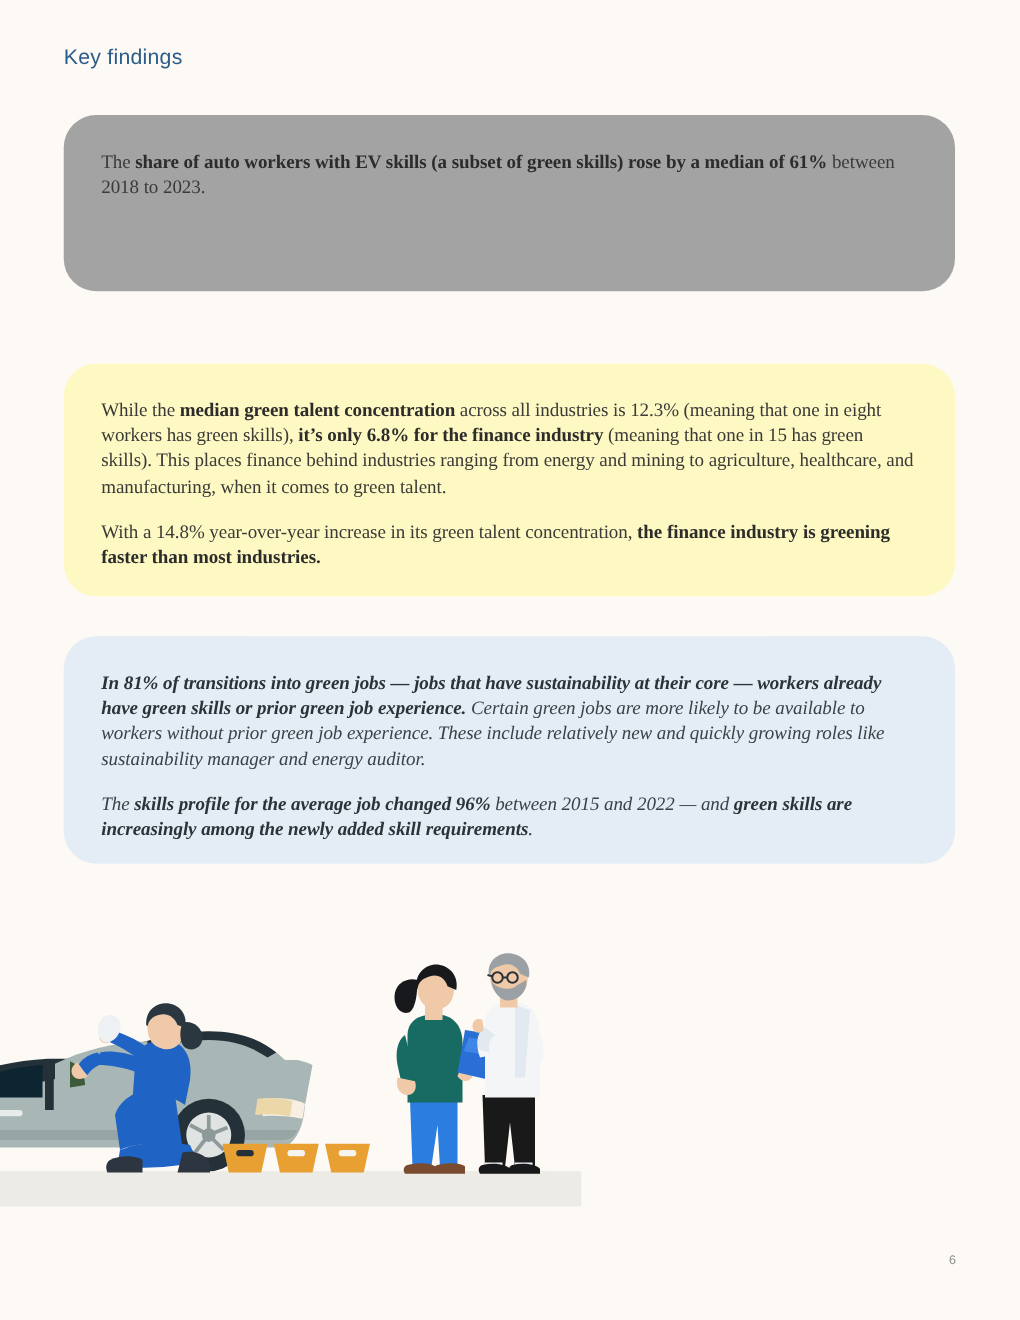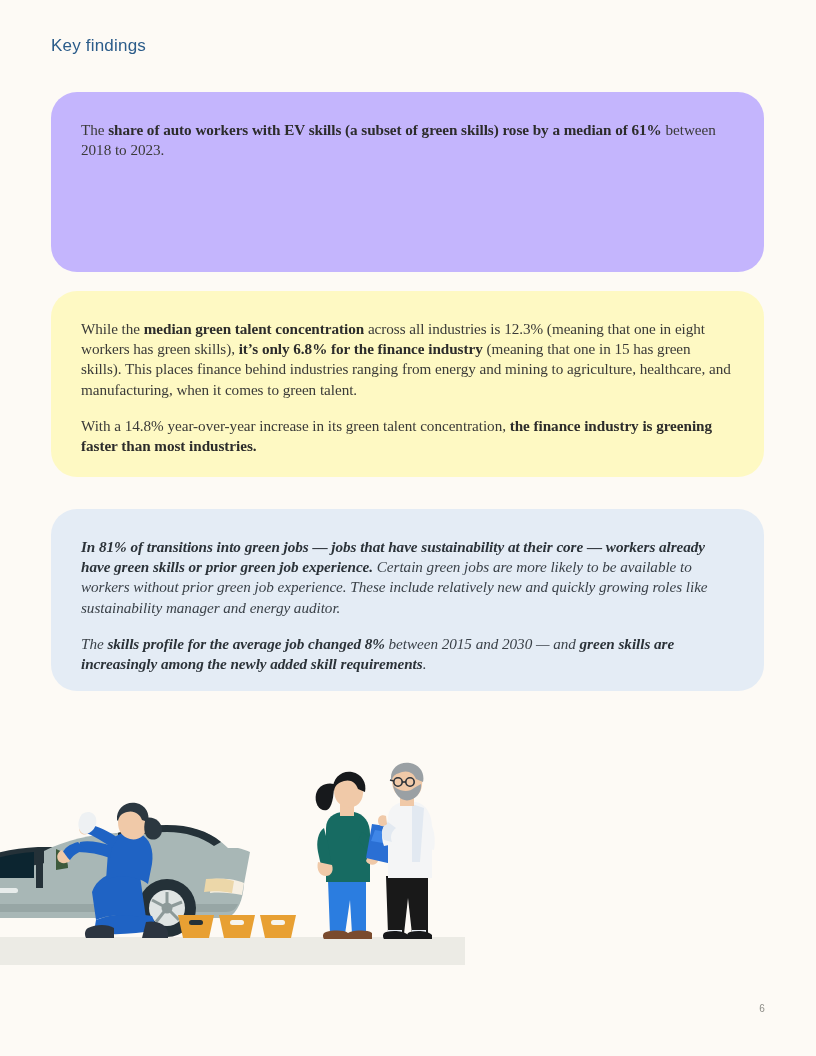--- a/index.html
+++ b/index.html
@@ -46,22 +46,22 @@
     font-size: 15.2px;
     line-height: 1.33;
     color: #3a3a38;
     letter-spacing: -0.05px;
   }
   .card p:last-child { margin-bottom: 0; }
   .card b { font-weight: bold; color: #2c2c2b; }
 
   #card-green {
     top: 92px;
-    height: 180px;
-    background: #c4b5fd;
+    height: 141px;
+    background: #a3a3a3;
   }
   #card-peach {
     top: 291px;
     height: 186px;
     background: #fef9c3;
   }
   #card-blue {
     top: 509px;
     height: 182px;
     background: #e4ecf5;
@@ -112,21 +112,21 @@
     <p>
       <span>With a 14.8% year-over-year increase in its green talent concentration, </span><b>the finance industry is greening faster than most industries.</b>
     </p>
   </div>
 
   <div class="card" id="card-blue">
     <p>
       <b>In 81% of transitions into green jobs — jobs that have sustainability at their core — workers already have green skills or prior green job experience.</b><span> Certain green jobs are more likely to be available to workers without prior green job experience. These include relatively new and quickly growing roles like sustainability manager and energy auditor.</span>
     </p>
     <p>
-      <span>The </span><b>skills profile for the average job changed 8%</b><span> between 2015 and 2030 — and </span><b>green skills are increasingly among the newly added skill requirements</b><span>.</span>
+      <span>The </span><b>skills profile for the average job changed 96%</b><span> between 2015 and 2022 — and </span><b>green skills are increasingly among the newly added skill requirements</b><span>.</span>
     </p>
   </div>
 
   <div class="illustration">
     <svg width="500" height="228" viewBox="0 0 500 228" xmlns="http://www.w3.org/2000/svg">
 
       <path d="M0 185 H 437 a 28 28 0 0 1 28 28 v 0 H 0 Z" fill="#ecebe5"></path>
       <rect x="0" y="185" width="465" height="28" fill="#ecebe5"></rect>
       <path d="M437 185 a 28 28 0 0 1 0 28 Z" fill="#ecebe5"></path>
 

